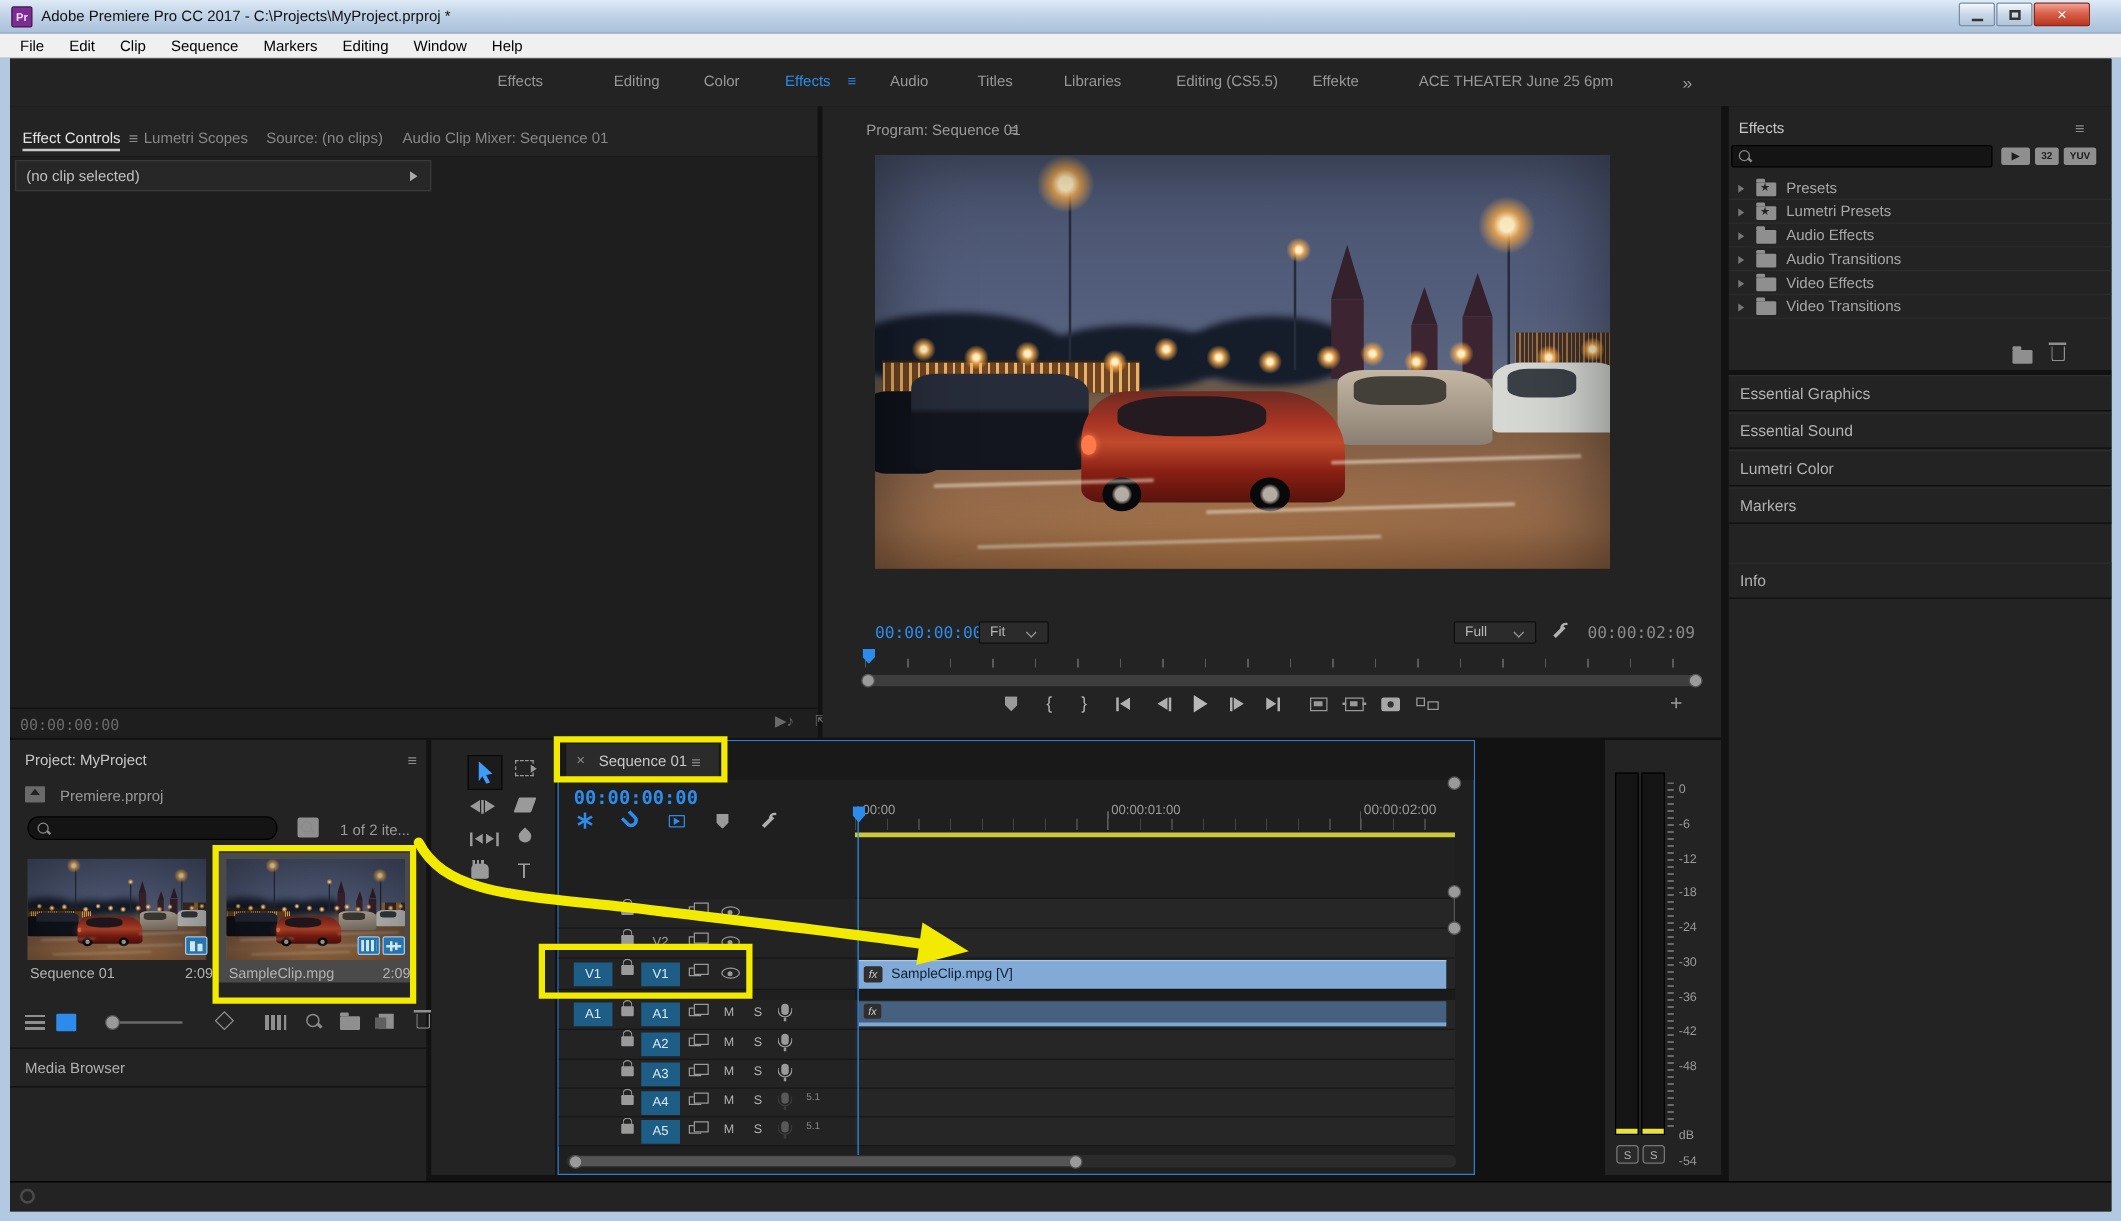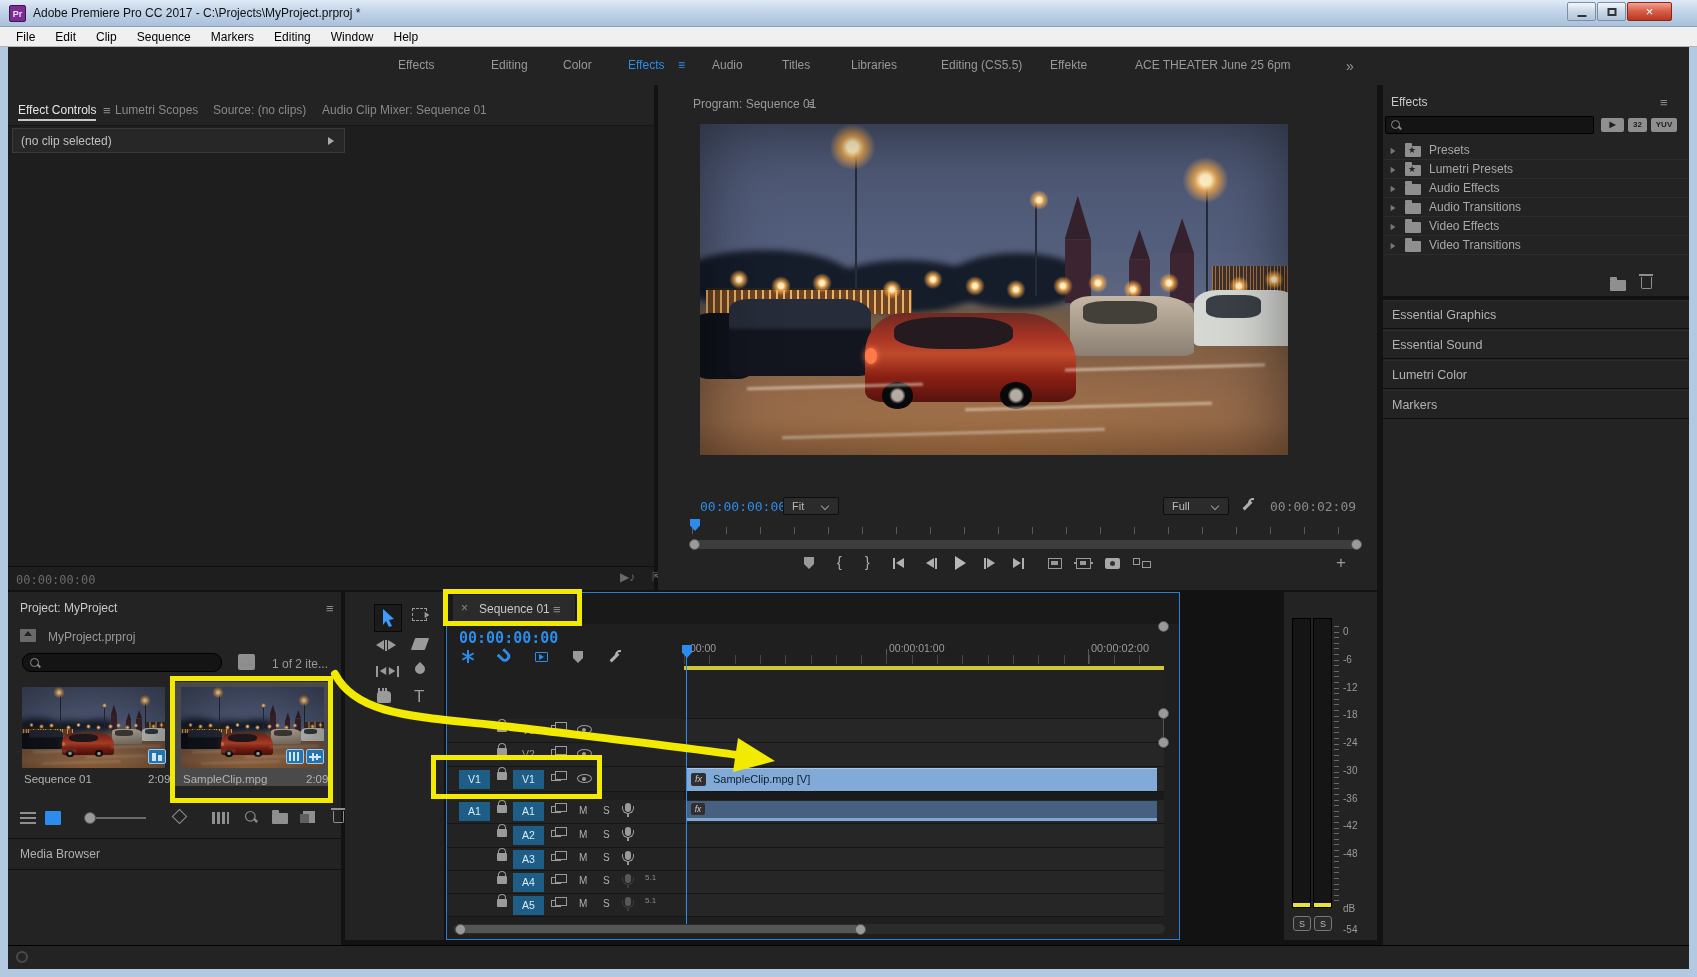--- a/index.html
+++ b/index.html
@@ -323,29 +323,30 @@
           <span class="lbl">Video Transitions</span>
         </div>
     </div>
     <span class="folder" style="position:absolute;left:227px;top:192px"></span>
     <span class="trash" style="position:absolute;left:258px;top:192px"></span>
     <div style="position:absolute;left:0;top:211px;width:306px;height:4px;background:#121212"></div>
     <div class="collhdr" style="top:245px">Essential Sound</div>
     <div class="collhdr" style="top:215px">Essential Graphics</div>
     <div class="collhdr" style="top:275px">Lumetri Color</div>
     <div class="collhdr" style="top:305px">Markers</div>
+    <div class="collhdr" style="top:365px">Info</div>
   </div>
 
   <div class="panel" style="left:8px;top:592px;width:333px;height:353px">
     <span class="ptitle" style="position:absolute;left:12px;top:9px">Project: MyProject</span>
     <span class="hamb" style="position:absolute;left:318px;top:9px">≡</span>
     <span style="position:absolute;left:12px;top:37px;width:16px;height:13px;background:#6a6a6a;border-radius:1px">
         <span style="position:absolute;left:4px;top:2px;width:0;height:0;border-bottom:5px solid #232323;border-left:4px solid transparent;border-right:4px solid transparent"></span>
       </span>
-    <span style="position:absolute;left:40px;top:38px;color:#9a9a9a">MyProject.prproj</span>
+    <span style="position:absolute;left:40px;top:38px;color:#9a9a9a">Premiere.prproj</span>
     <input class="searchbox" style="left: 14px; top: 61px; width: 200px; height: 19px; border-radius: 9px;">
     <span class="mag" style="position:absolute;left:22px;top:66px"></span>
     <span style="position:absolute;left:230px;top:62px;width:17px;height:16px;background:#8f8f8f;border-radius:2px">
         <span class="mag" style="position:absolute;left:3px;top:3px"></span>
       </span>
     <span style="position:absolute;left:264px;top:65px;color:#9a9a9a">1 of 2 ite...</span>
 
     <div>
       <div class="scene-slot" style="left:14px;top:95px;width:143px;height:81px">
           <div class="scene">

